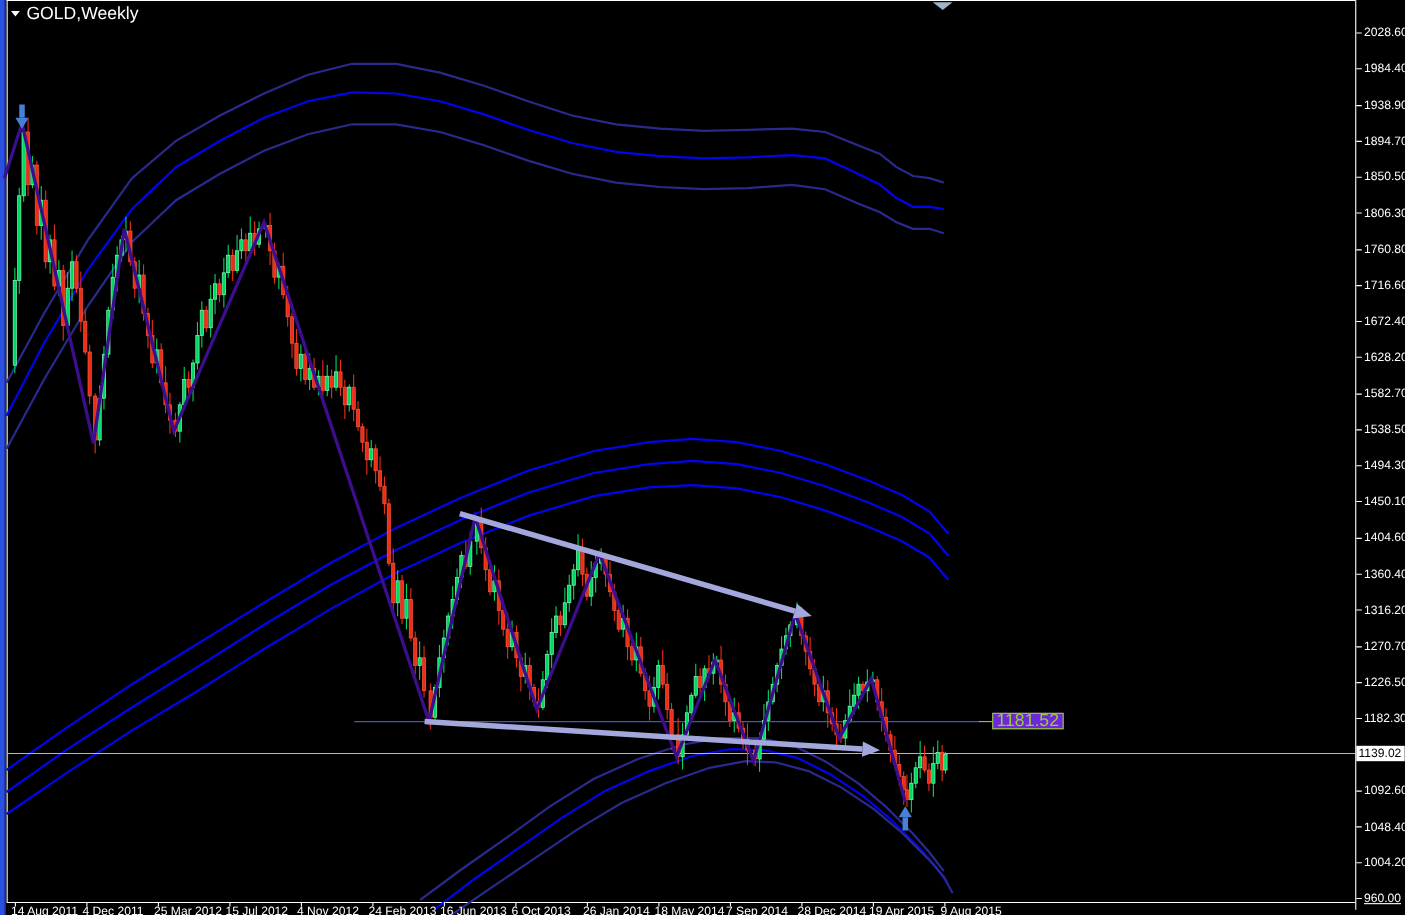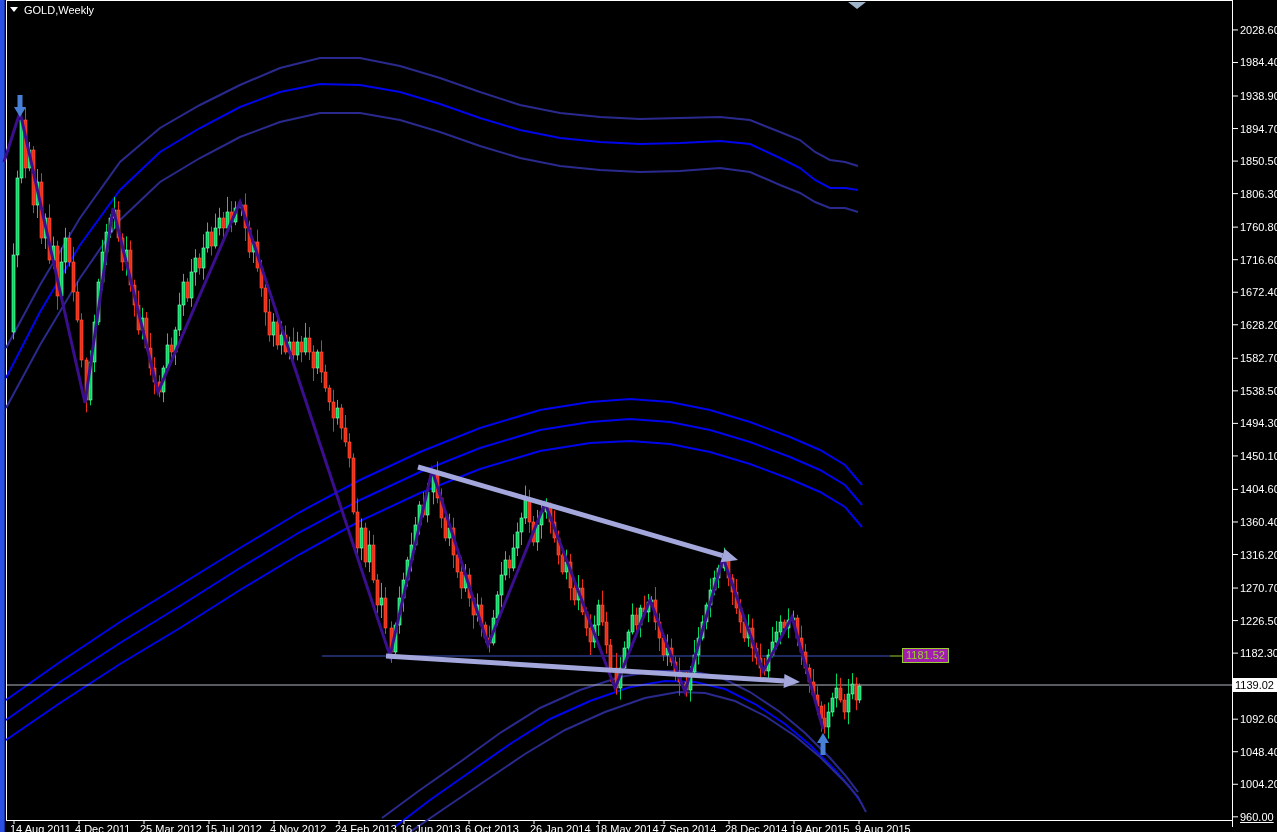--- a/index.html
+++ b/index.html
@@ -2,27 +2,27 @@
 <html><head>
 <meta charset="utf-8">
 <style>
   html,body{margin:0;padding:0;background:#000;width:1277px;height:832px;overflow:hidden;
     font-family:"Liberation Sans",sans-serif;}
   #terminal{position:relative;width:1277px;height:832px;background:#000;}
   #chart-svg{position:absolute;left:0;top:0;}
   .ylabel{position:absolute;left:1240px;color:#fff;font-size:11px;white-space:nowrap;
     transform:translateY(-6px);}
   .xlabel{position:absolute;top:823px;color:#fff;font-size:11px;white-space:nowrap;}
-  #symbol-label{position:absolute;left:10px;top:4px;color:#fff;font-size:11px;}
+  #symbol-label{position:absolute;left:10px;top:4px;color:#fff;font-size:16px;}
   #symbol-label .tri{display:inline-block;width:0;height:0;border-left:4px solid transparent;
     border-right:4px solid transparent;border-top:5px solid #fff;margin-right:6px;vertical-align:2px;}
   #cur-price-box{position:absolute;left:1233px;width:44px;height:14px;background:#fff;color:#000;
     font-size:11px;line-height:14px;text-align:left;padding-left:2px;}
-  #level-box{position:absolute;background:#a21caf;border:1px solid #9ACD32;color:#9ACD32;
-    font-size:11px;line-height:13px;height:13px;padding:0 3px;}
+  #level-box{position:absolute;background:#6d28d9;border:1px solid #9ACD32;color:#9ACD32;
+    font-size:16px;line-height:13px;height:13px;padding:0 3px;}
 </style>
 </head>
 <body>
 
 <div id="terminal">
   <svg id="chart-svg" width="1277" height="832" viewBox="0 0 1277 832">
 
     <rect x="0" y="0" width="5" height="832" fill="#2b4fe0"></rect>
     <rect x="4" y="0" width="1" height="832" fill="#12309e"></rect>
 

